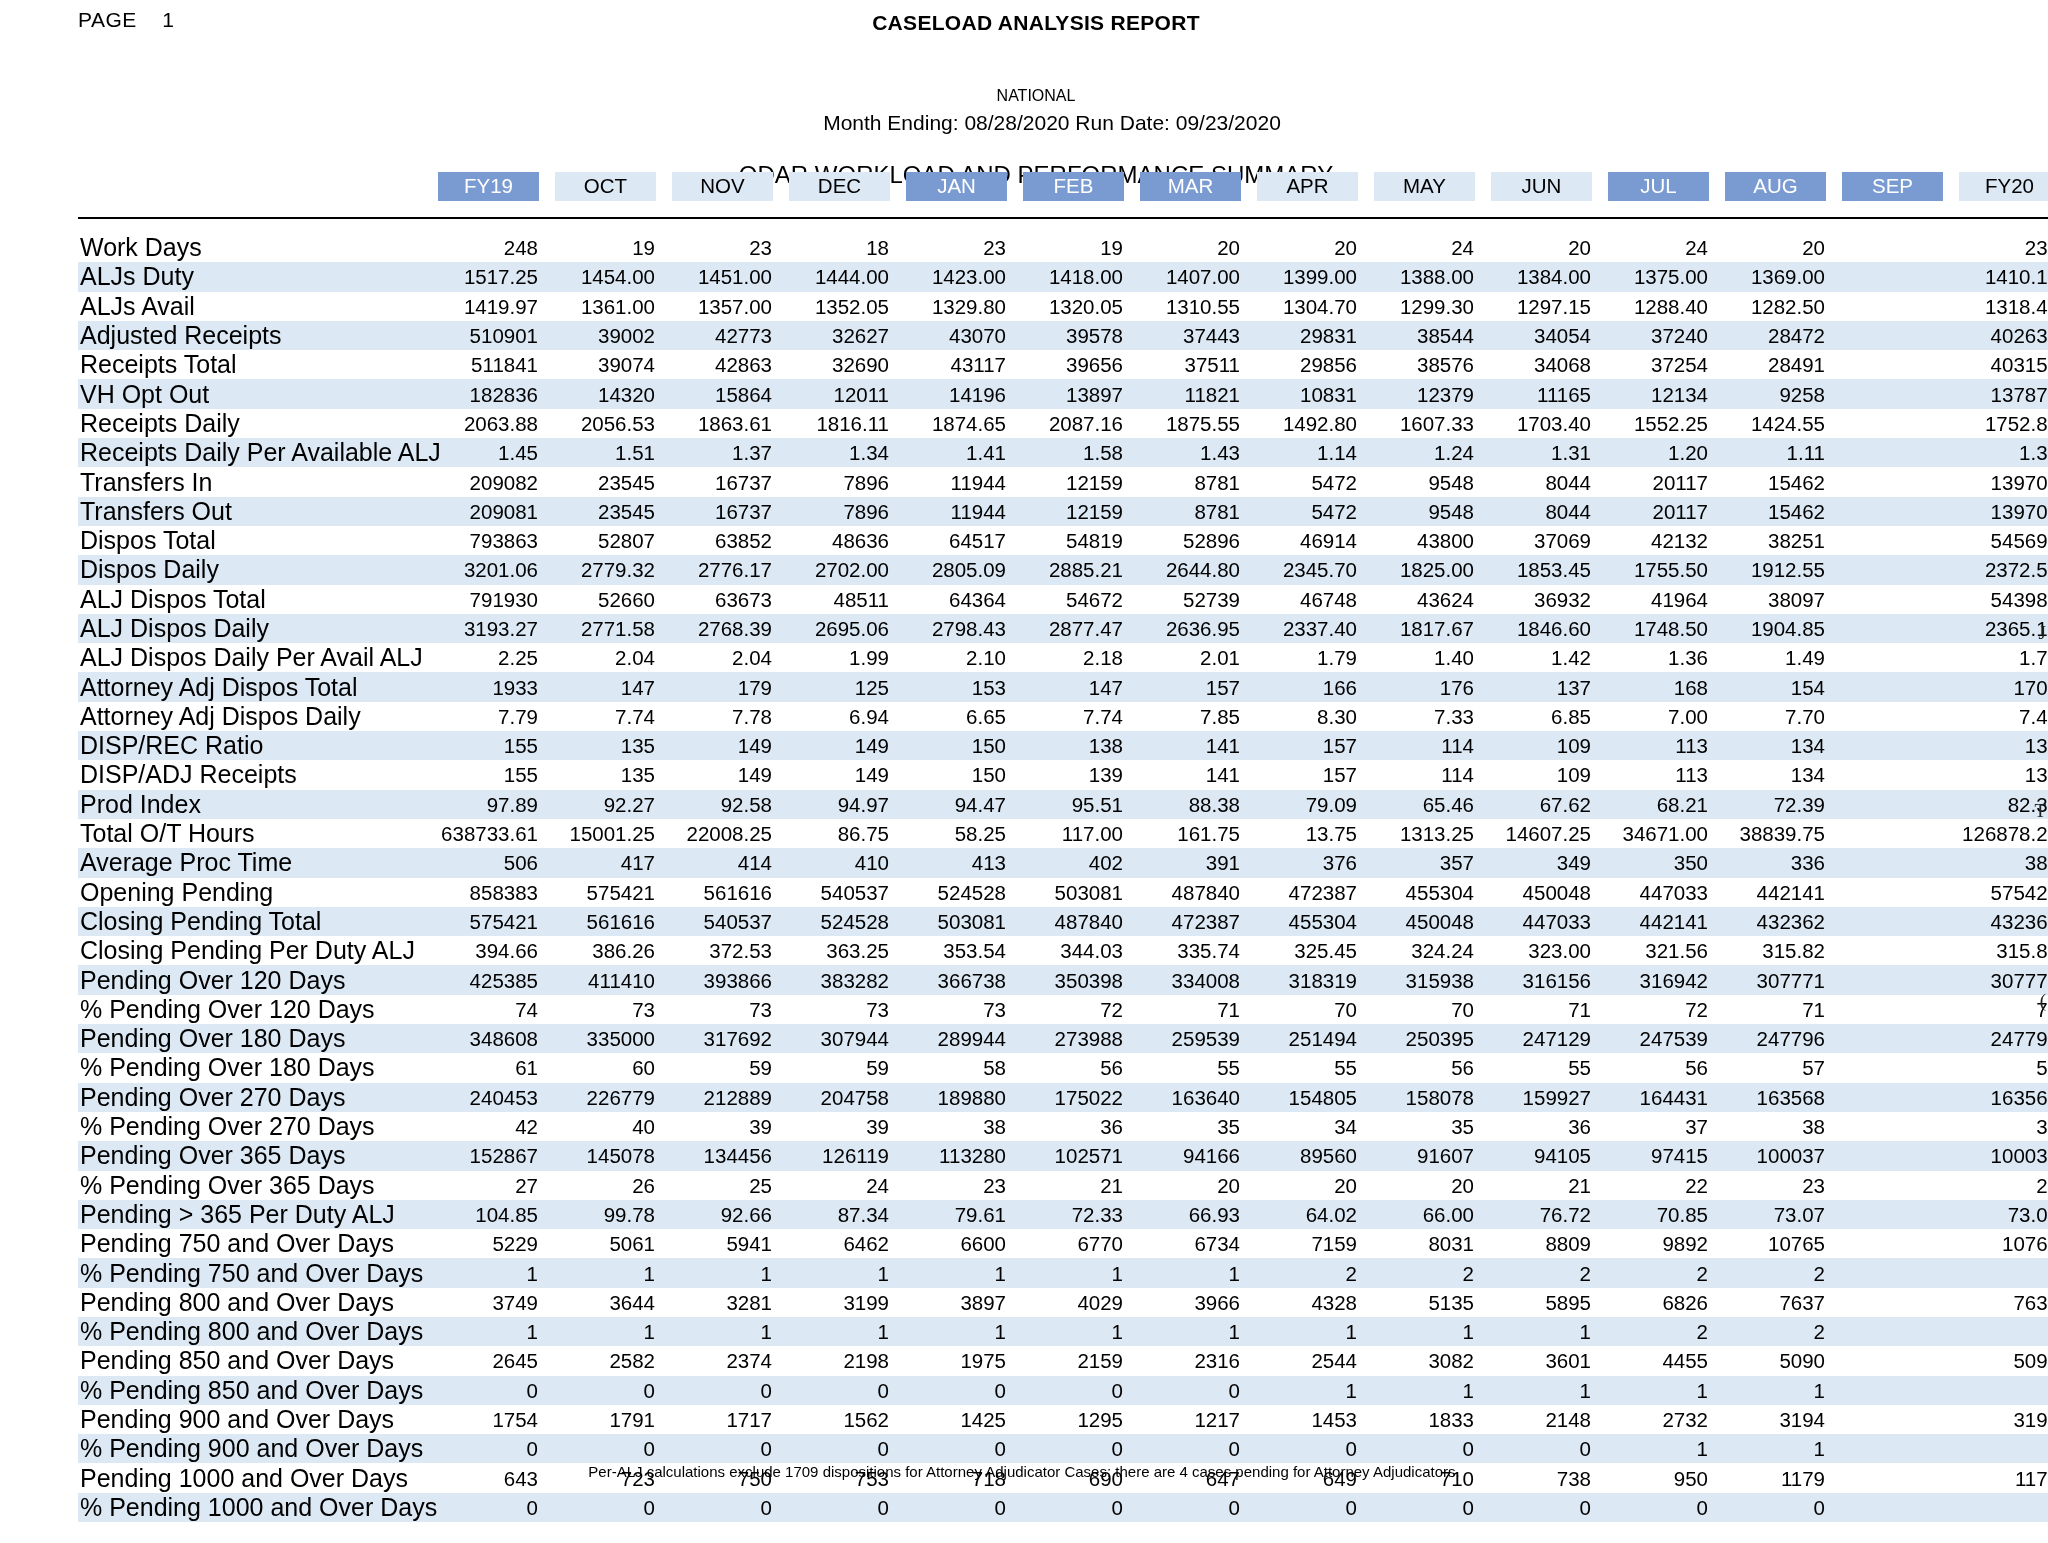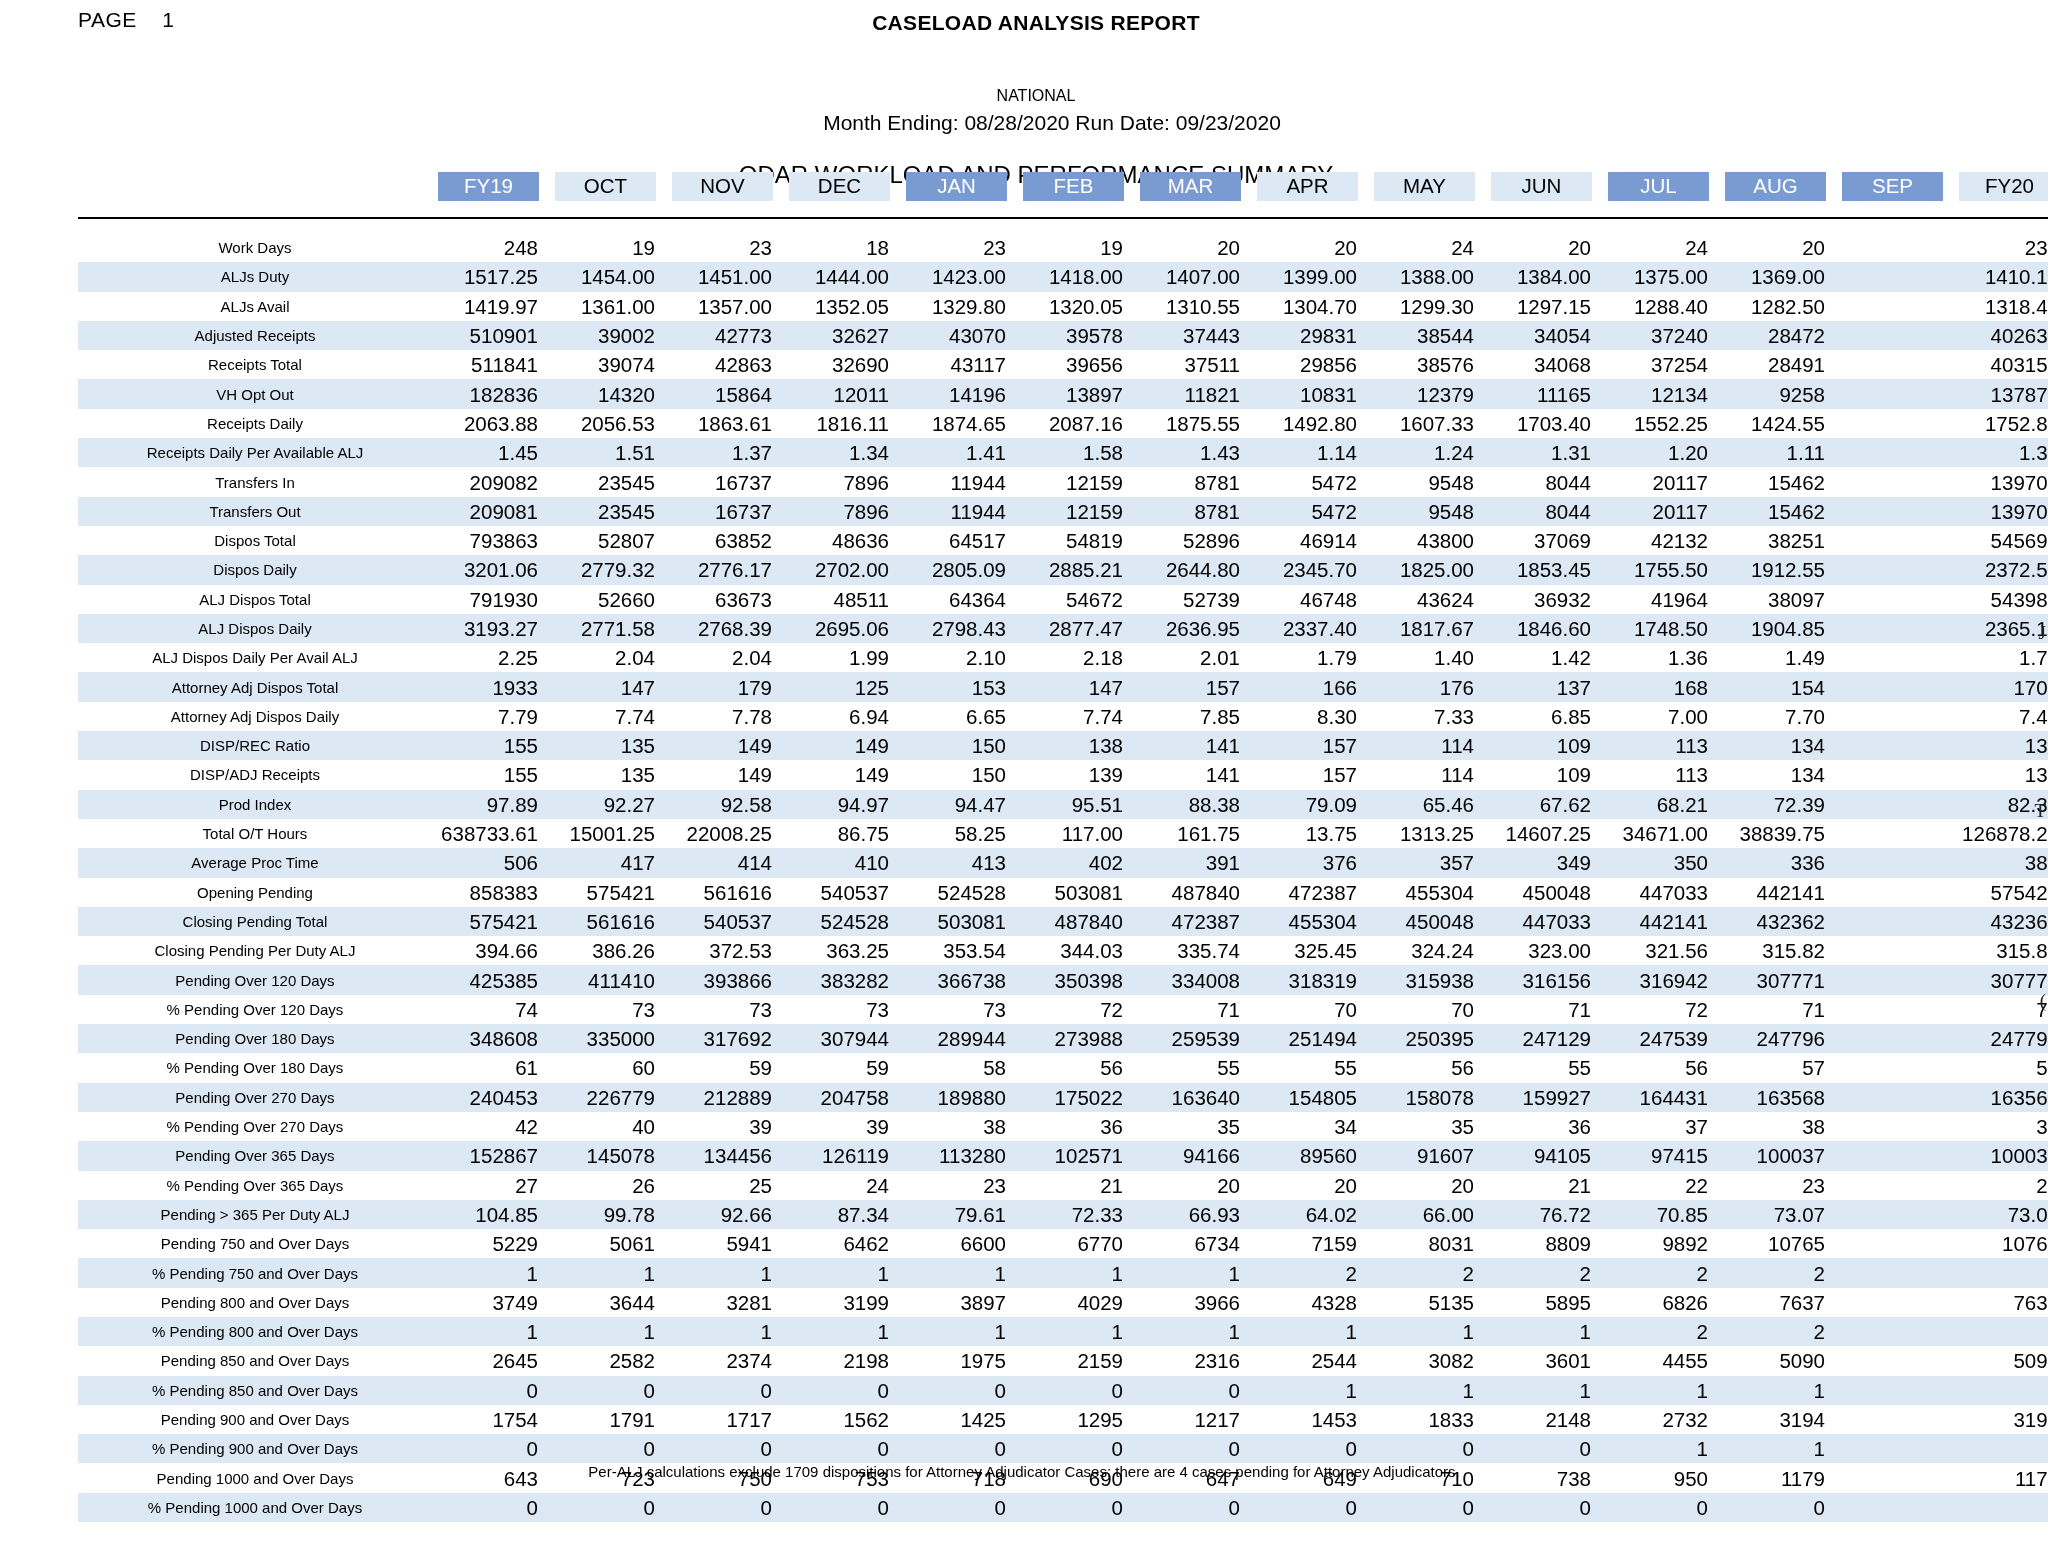--- a/index.html
+++ b/index.html
@@ -107,23 +107,23 @@
   }
   tr.gap td { height: 14px; padding: 0; }
 
   tbody td {
     padding: 1px 0 1px 0;
     height: 27.3px;
     line-height: 25px;
     white-space: nowrap;
   }
   td.lbl {
-    text-align: center;
+    text-align: left;
     padding-left: 2px;
-    font-size: 15px;
+    font-size: 25px;
     margin-left: 24px;
   }
   td.num {
     text-align: right;
     padding-right: 9px;
     font-size: 20.5px;
     font-variant-numeric: tabular-nums;
   }
 
   tr.stripe td { background: #dce9f5; }

